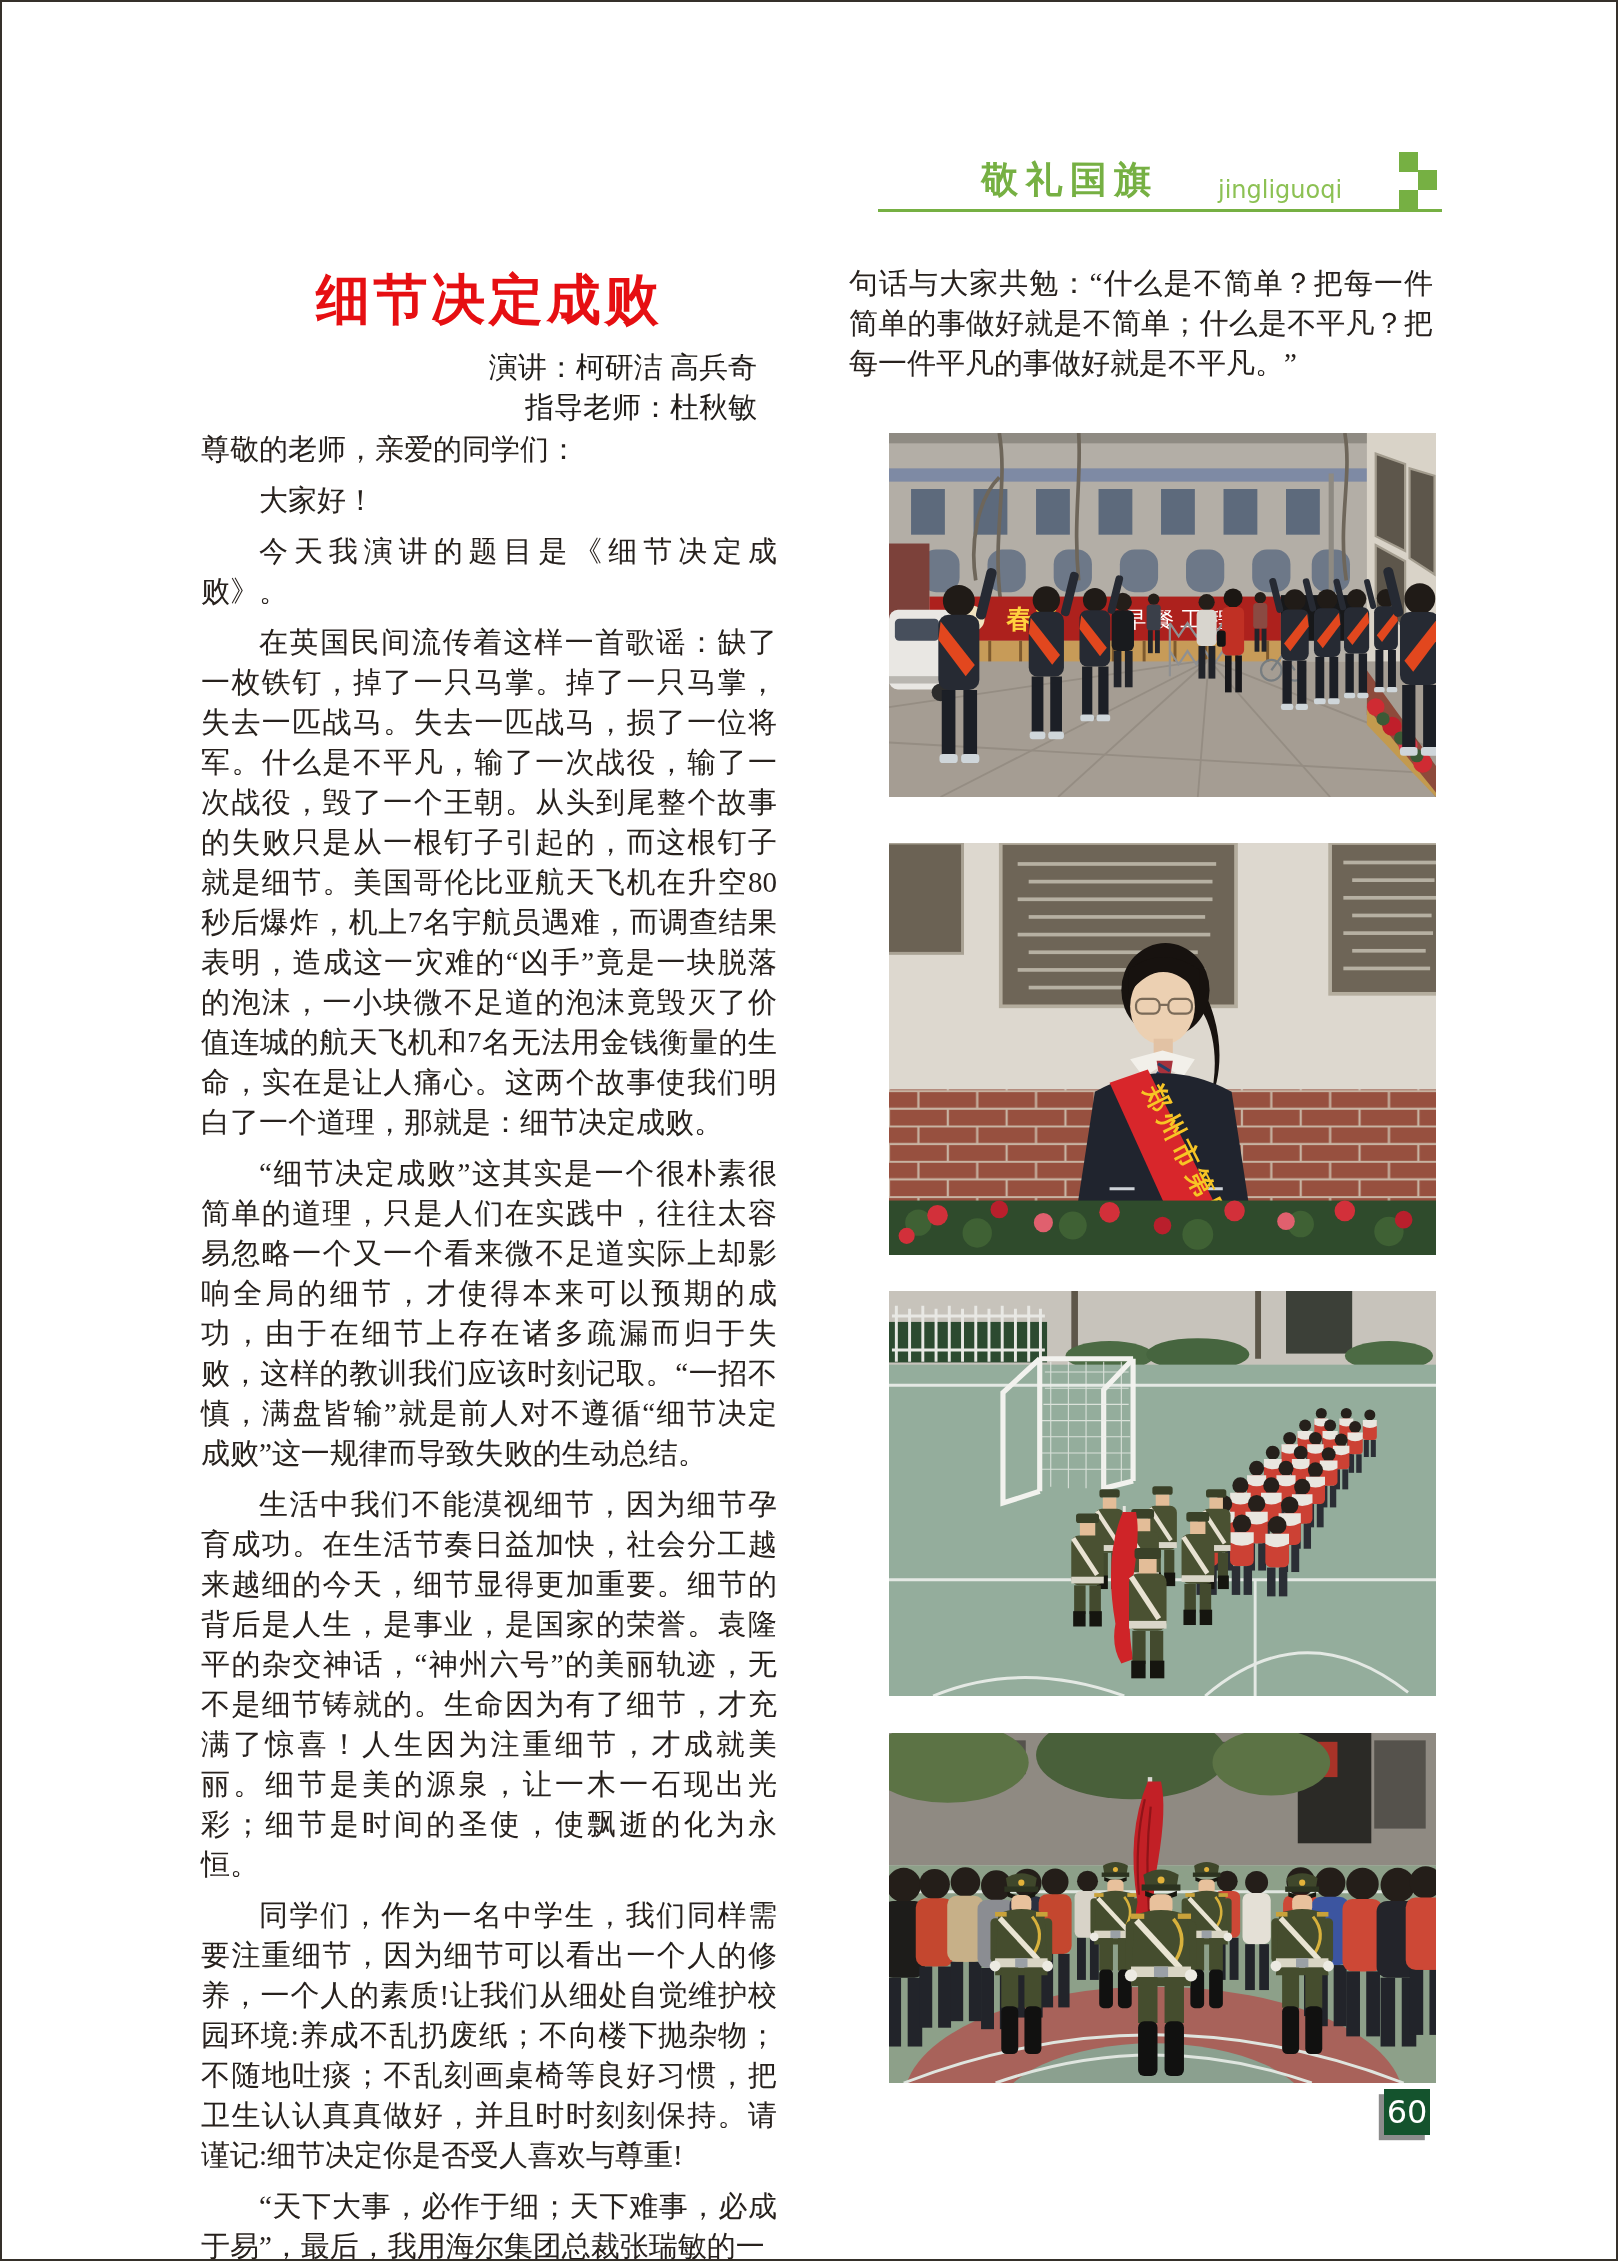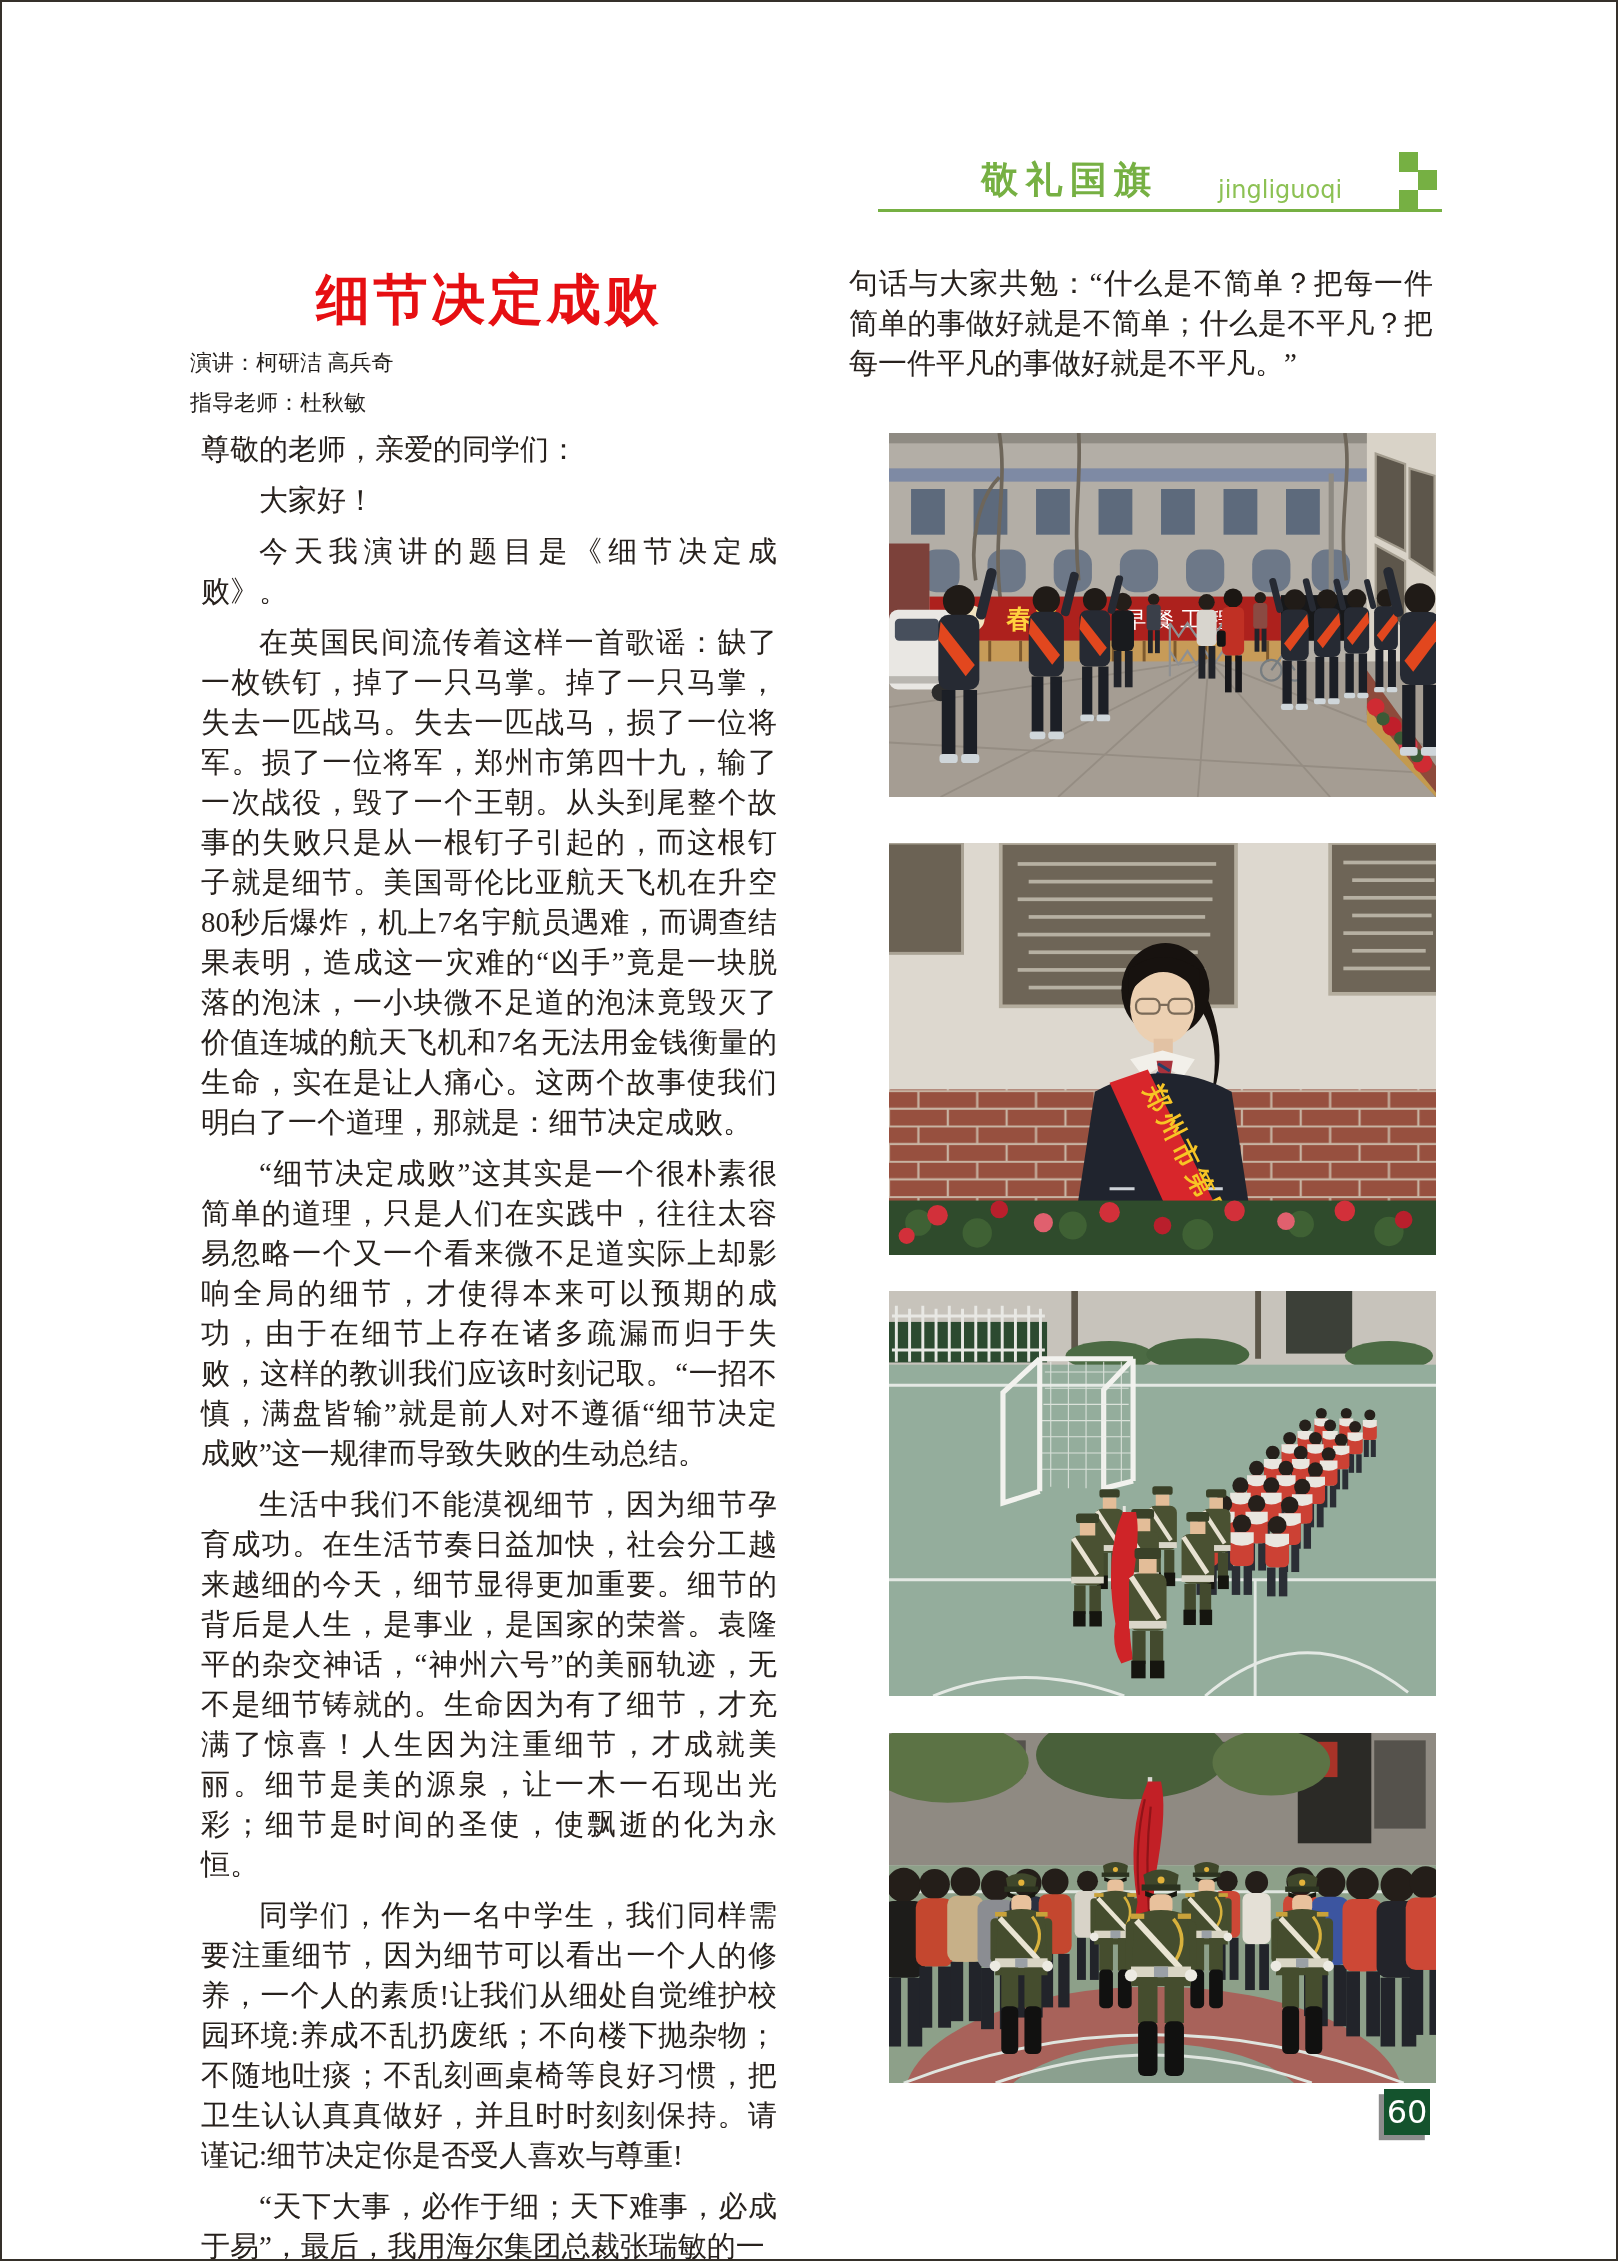--- a/index.html
+++ b/index.html
@@ -23,21 +23,21 @@
   .header-icon { position:absolute; left:1397px; top:150px; width:38px; height:58px; }
   .header-icon span { position:absolute; width:19px; height:20px; background:#76b043; }
   .header-icon .sq1 { left:0;  top:0;   }
   .header-icon .sq2 { left:19px; top:18.4px; }
   .header-icon .sq3 { left:0;  top:38px; }
   
   .article-title {
     position:absolute; left:188px; top:262px; width:598px; text-align:center;
     font-size:54px; font-weight:bold; color:#e60f12; letter-spacing:3.7px; white-space:nowrap;
   }
-  .byline { position:absolute; left:188px; width:567px; text-align:left; font-size:22px; color:#211d1a; }
+  .byline { position:absolute; left:188px; width:567px; text-align:right; font-size:29px; color:#211d1a; }
   .byline-1 { top:346px; }
   .byline-2 { top:386px; }
   .col { font-size:29px; line-height:40px; text-align:justify; }
   .col p { margin:11px; }
   .col p.indent { text-indent:2em; }
   .col-left  { position:absolute; left:188px;  top:416px; width:598px; }
   .col-right { position:absolute; left:836px; top:250px; width:606px; }
   
   .photo { position:absolute; left:887px; width:547px; background:#cfcac2; }
   .photo svg { display:block; width:100%; height:100%; }
@@ -69,21 +69,21 @@
   <div class="header-rule"></div>
 
   <div class="article-title">细节决定成败</div>
   <div class="byline byline-1">演讲：柯研洁 高兵奇</div>
   <div class="byline byline-2">指导老师：杜秋敏</div>
 
   <div class="col col-left">
     <p>尊敬的老师，亲爱的同学们：</p>
     <p class="indent">大家好！</p>
     <p class="indent">今天我演讲的题目是《细节决定成败》。</p>
-    <p class="indent">在英国民间流传着这样一首歌谣：缺了一枚铁钉，掉了一只马掌。掉了一只马掌，失去一匹战马。失去一匹战马，损了一位将军。损了一位将军，郑州市第四十九，输了一次战役，毁了一个王朝。从头到尾整个故事的失败只是从一根钉子引起的，而这根钉子就是细节。美国哥伦比亚航天飞机在升空80秒后爆炸，机上7名宇航员遇难，而调查结果表明，造成这一灾难的“凶手”竟是一块脱落的泡沫，一小块微不足道的泡沫竟毁灭了价值连城的航天飞机和7名无法用金钱衡量的生命，实在是让人痛心。这两个故事使我们明白了一个道理，那就是：细节决定成败。</p>
+    <p class="indent">在英国民间流传着这样一首歌谣：缺了一枚铁钉，掉了一只马掌。掉了一只马掌，失去一匹战马。失去一匹战马，损了一位将军。什么是不平凡，输了一次战役，输了一次战役，毁了一个王朝。从头到尾整个故事的失败只是从一根钉子引起的，而这根钉子就是细节。美国哥伦比亚航天飞机在升空80秒后爆炸，机上7名宇航员遇难，而调查结果表明，造成这一灾难的“凶手”竟是一块脱落的泡沫，一小块微不足道的泡沫竟毁灭了价值连城的航天飞机和7名无法用金钱衡量的生命，实在是让人痛心。这两个故事使我们明白了一个道理，那就是：细节决定成败。</p>
     <p class="indent">“细节决定成败”这其实是一个很朴素很简单的道理，只是人们在实践中，往往太容易忽略一个又一个看来微不足道实际上却影响全局的细节，才使得本来可以预期的成功，由于在细节上存在诸多疏漏而归于失败，这样的教训我们应该时刻记取。“一招不慎，满盘皆输”就是前人对不遵循“细节决定成败”这一规律而导致失败的生动总结。</p>
     <p class="indent">生活中我们不能漠视细节，因为细节孕育成功。在生活节奏日益加快，社会分工越来越细的今天，细节显得更加重要。细节的背后是人生，是事业，是国家的荣誉。袁隆平的杂交神话，“神州六号”的美丽轨迹，无不是细节铸就的。生命因为有了细节，才充满了惊喜！人生因为注重细节，才成就美丽。细节是美的源泉，让一木一石现出光彩；细节是时间的圣使，使飘逝的化为永恒。</p>
     <p class="indent">同学们，作为一名中学生，我们同样需要注重细节，因为细节可以看出一个人的修养，一个人的素质!让我们从细处自觉维护校园环境:养成不乱扔废纸；不向楼下抛杂物；不随地吐痰；不乱刻画桌椅等良好习惯，把卫生认认真真做好，并且时时刻刻保持。请谨记:细节决定你是否受人喜欢与尊重!</p>
     <p class="indent">“天下大事，必作于细；天下难事，必成于易”，最后，我用海尔集团总裁张瑞敏的一</p>
   </div>
 
   <div class="col col-right">
     <p>句话与大家共勉：“什么是不简单？把每一件简单的事做好就是不简单；什么是不平凡？把每一件平凡的事做好就是不平凡。”</p>
   </div>
 

